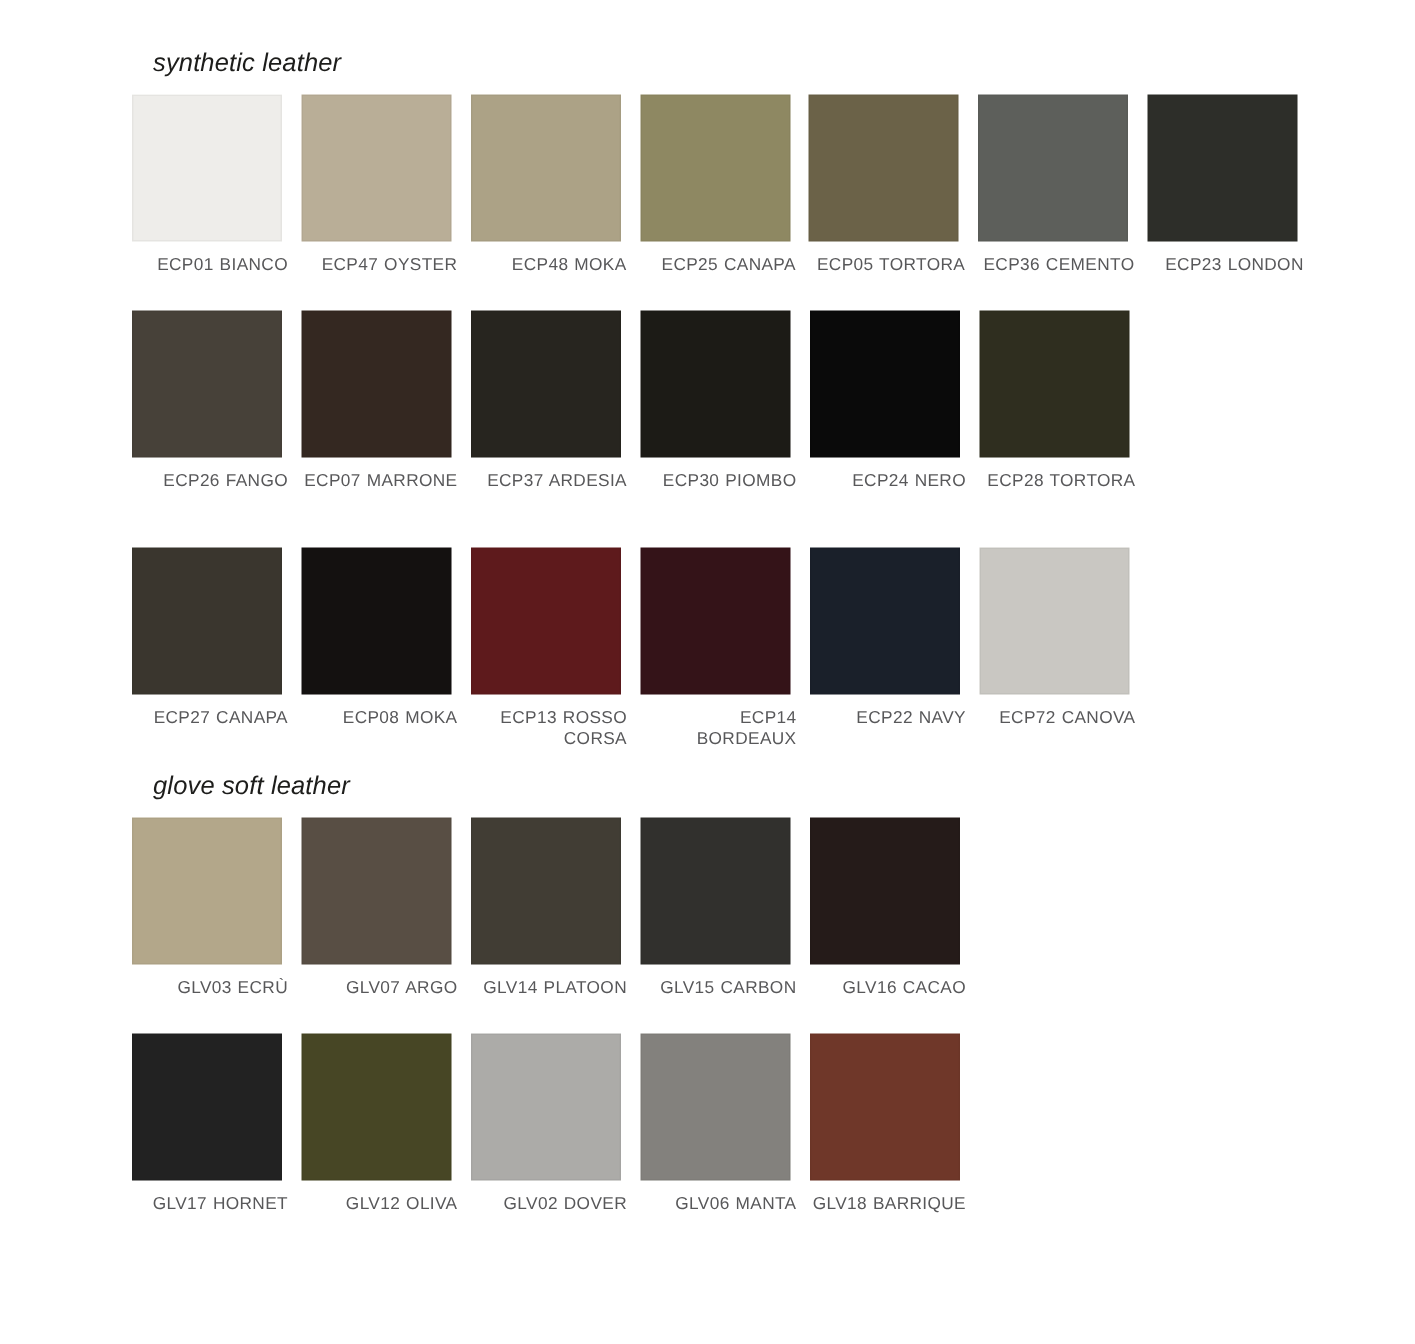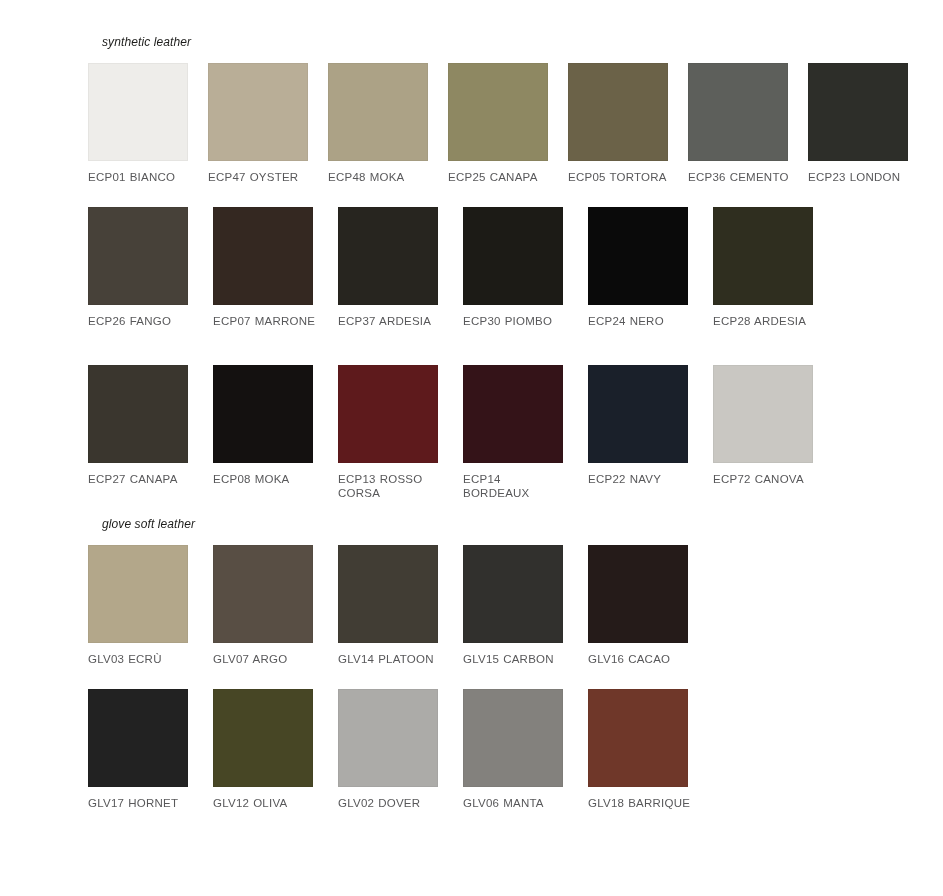--- a/index.html
+++ b/index.html
@@ -28,43 +28,44 @@
     left: 88px;
     width: 800px;
   }
 
   #section-synthetic { top: 32px; }
   #section-glove { top: 514px; }
 
   .section-title {
     font-family: "Liberation Sans", sans-serif;
     font-style: italic;
-    font-size: 12px;
+    font-size: 17px;
     line-height: 20px;
     color: #1d1d1b;
     letter-spacing: 0.1px;
     margin: 0 0 11px 14px;
     white-space: nowrap;
   }
 
   .swatch-grid {
     display: flex;
     flex-wrap: wrap;
     width: 790px;
   }
 
   .swatch-row {
     display: flex;
     width: 790px;
   }
 
   .swatch-cell {
     width: 109px;
-    margin-right: 16px;
+    margin-right: 4px;
     box-sizing: border-box;
+    text-align: right;
   }
 
   .swatch-chip {
     width: 100px;
     height: 98px;
     display: block;
     box-shadow: inset 0 0 0 1px rgba(0,0,0,0.035);
   }
 
   .swatch-label {
@@ -141,21 +142,21 @@
         <div class="swatch-cell">
           <span class="swatch-chip" style="background-color:#1c1b16;"></span>
           <span class="swatch-label">ECP30 PIOMBO</span>
         </div>
         <div class="swatch-cell">
           <span class="swatch-chip" style="background-color:#0a0a0a;"></span>
           <span class="swatch-label">ECP24 NERO</span>
         </div>
         <div class="swatch-cell">
           <span class="swatch-chip" style="background-color:#2f2e1f;"></span>
-          <span class="swatch-label">ECP28 ARDESIA</span>
+          <span class="swatch-label">ECP28 TORTORA</span>
         </div>
       </div>
 
       <div class="swatch-row row-tall">
         <div class="swatch-cell">
           <span class="swatch-chip" style="background-color:#3a362e;"></span>
           <span class="swatch-label">ECP27 CANAPA</span>
         </div>
         <div class="swatch-cell">
           <span class="swatch-chip" style="background-color:#141110;"></span>

